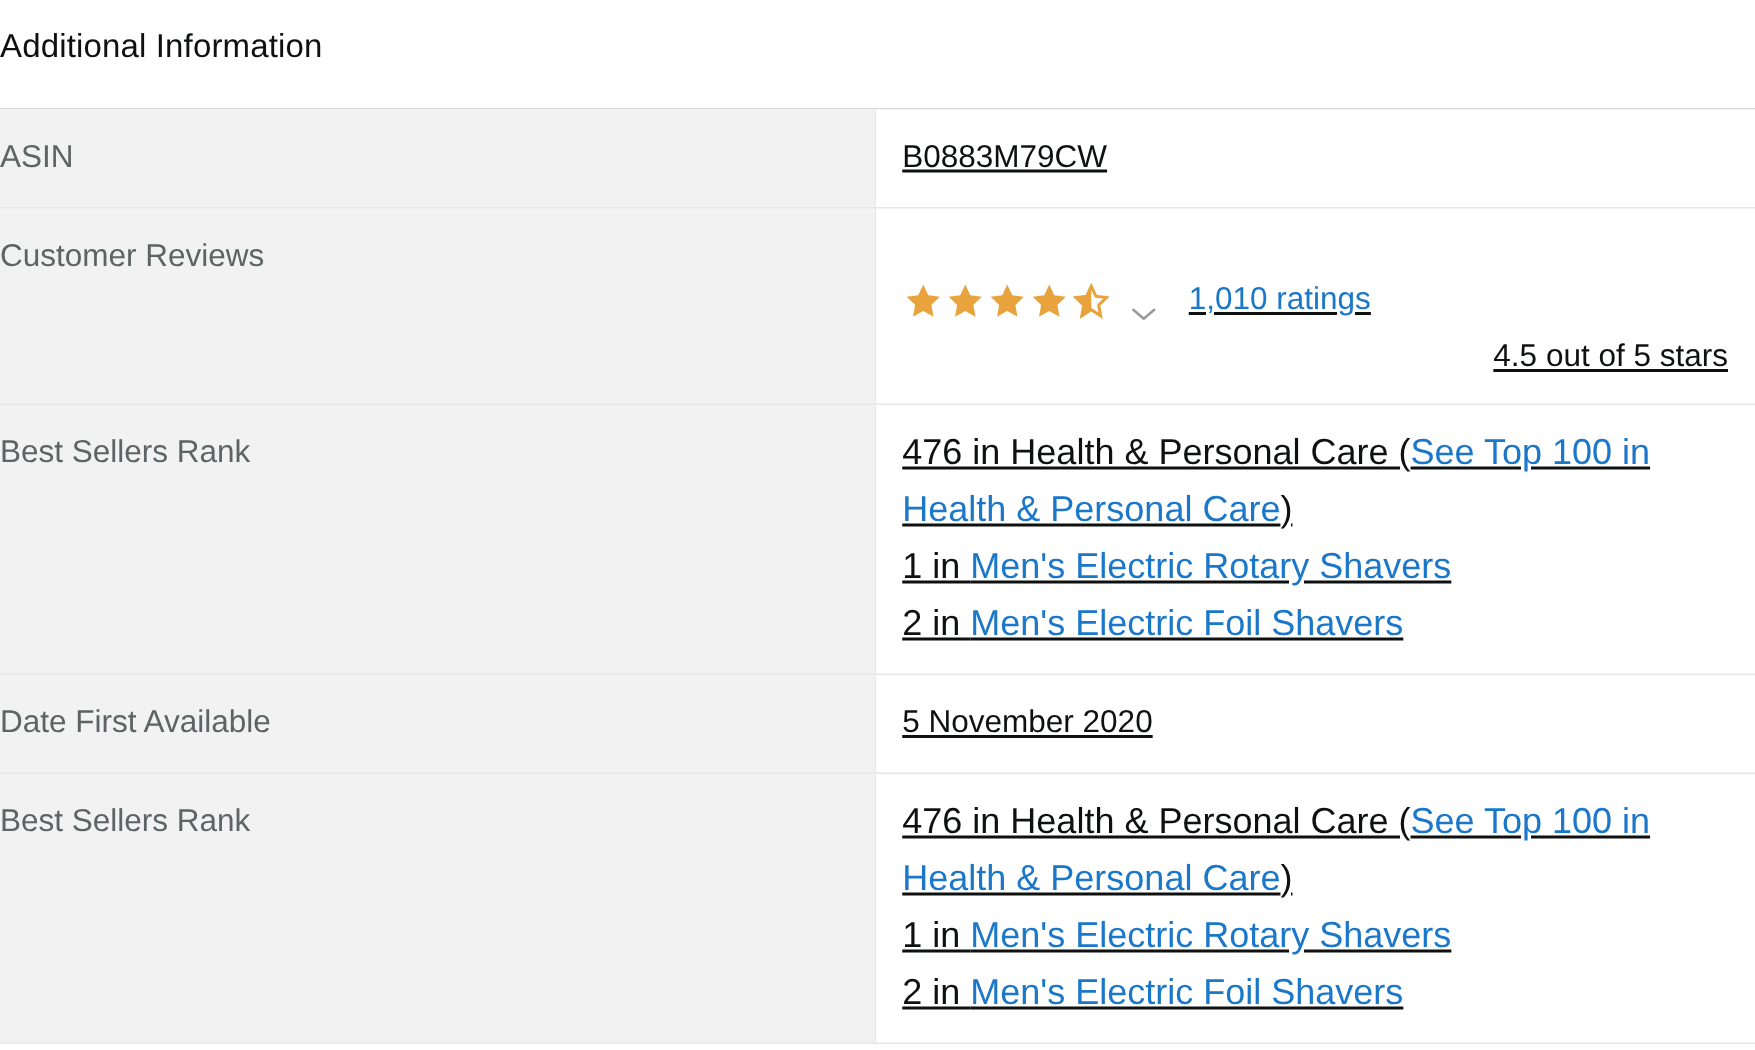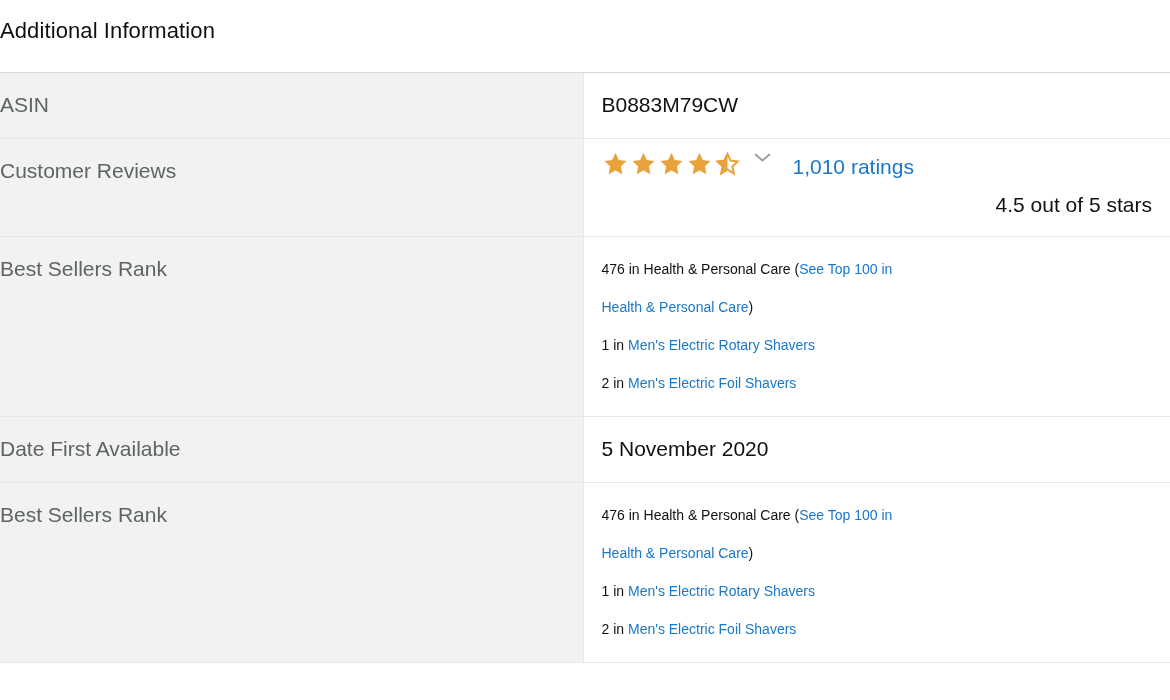--- a/index.html
+++ b/index.html
@@ -66,35 +66,37 @@
     color: #5e6464;
     padding-left: 186px;
     box-sizing: border-box;
   }
   .info-table td {
     background: #ffffff;
     color: #0f1111;
     border-left: 1px solid #e7e7e7;
     width: 587px;
     box-sizing: border-box;
+    text-decoration: underline;
   }
 
   .cellline { display: block; white-space: nowrap; }
 
   a.lnk {
     color: #1a77c9;
     text-decoration: none;
   }
 
   
   .rating-row {
     display: flex;
-    align-items: flex-start;
+    align-items: flex-end;
     line-height: 30px;
     height: 30px;
+    margin-top: 33px;
   }
   .stars {
     display: inline-flex;
     align-items: center;
     gap: 1px;
     position: relative;
     top: -1px;
   }
   .stars svg { display: block; }
   .chev {
@@ -108,21 +110,21 @@
   .rating-sub {
     display: block;
     font-size: 21px;
     line-height: 34px;
     color: #0f1111;
     margin-top: 6px;
     white-space: nowrap;
     text-align: right;
   }
 
-  .rank-line { font-size: 14px; line-height: 38px; white-space: nowrap; }
+  .rank-line { font-size: 24px; line-height: 38px; white-space: nowrap; }
 </style>
 </head>
 <body>
 
 <div class="page">
 
   <div class="section-head">
     <div class="section-title">Additional Information</div>
   </div>
   <div class="head-rule"></div>

